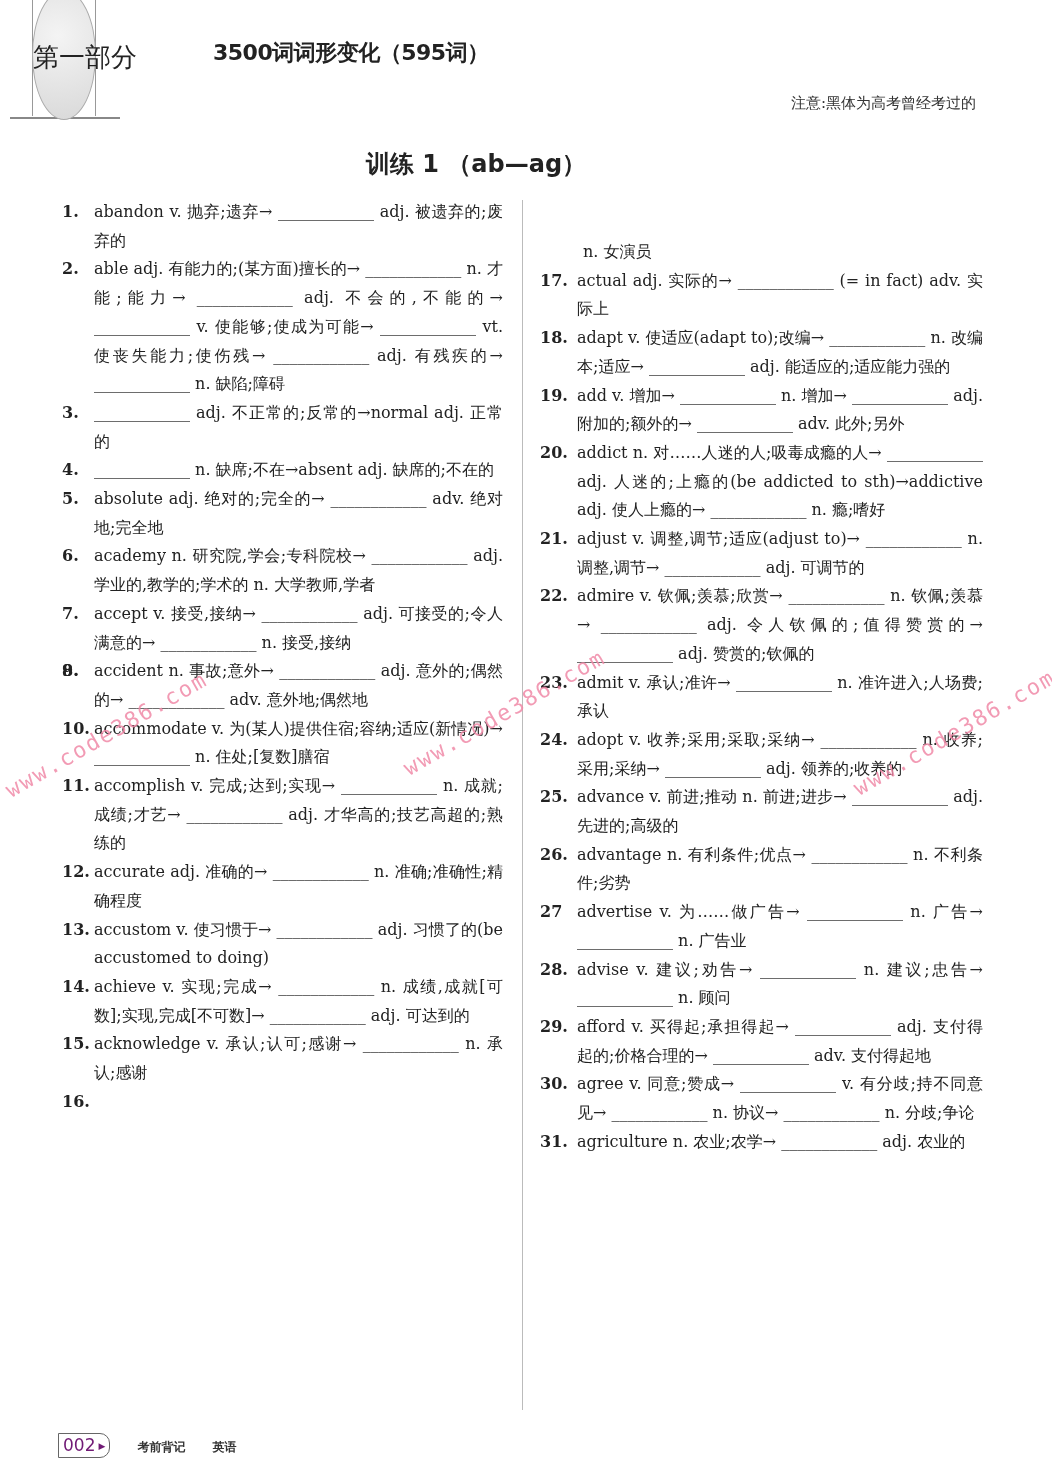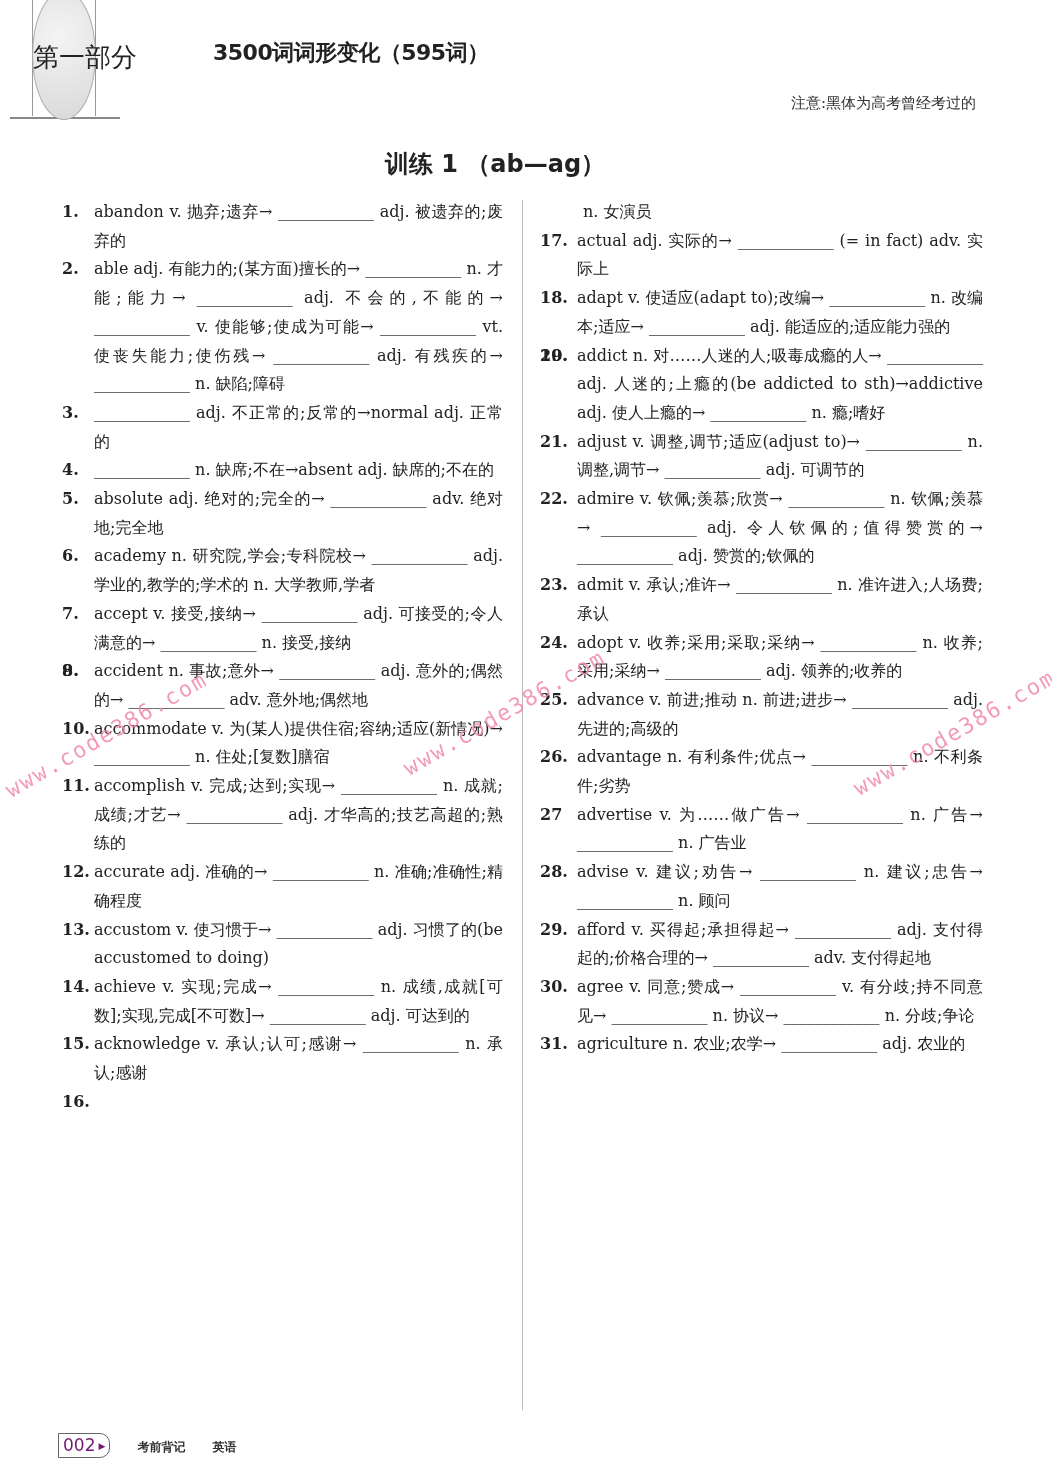--- a/index.html
+++ b/index.html
@@ -5,21 +5,21 @@
   html,body{margin:0;padding:0;background:#fff;}
   body{width:1052px;height:1460px;position:relative;overflow:hidden;
        font-family:"DejaVu Serif","Liberation Serif",serif;color:#222;}
   .hdr-box{position:absolute;left:32px;top:-2px;width:62px;height:118px;border-left:1px solid #999;border-right:1px solid #999;}
   .hdr-line{position:absolute;left:10px;top:117px;width:110px;border-top:2px solid #888;}
   .hdr-circle{position:absolute;left:32px;top:-10px;width:62px;height:128px;border-radius:50%;
        background:radial-gradient(circle at 40% 35%,#f4f4f4,#d8d8d8);border:1px solid #aaa;}
   .part{position:absolute;left:33px;top:40px;font-family:Liberation Sans, sans-serif;font-size:26px;color:#222;white-space:nowrap;}
   .title{position:absolute;left:213px;top:38px;font-family:"DejaVu Sans","Liberation Sans",sans-serif;font-size:22px;font-weight:bold;color:#222;white-space:nowrap;letter-spacing:-0.5px;}
   .note{position:absolute;right:76px;top:94px;font-size:15px;font-weight:normal;color:#333;white-space:nowrap;}
-  .subtitle{position:absolute;left:0;width:952px;top:148px;text-align:center;font-family:"DejaVu Sans","Liberation Sans",sans-serif;font-size:24px;font-weight:bold;color:#222;padding-left:19px;}
+  .subtitle{position:absolute;left:0;width:952px;top:148px;text-align:center;font-family:"DejaVu Sans","Liberation Sans",sans-serif;font-size:24px;font-weight:bold;color:#222;}
   .divider{position:absolute;left:522px;top:200px;height:1210px;border-left:1px solid #bbb;}
   .col{position:absolute;top:198px;font-size:16px;line-height:28.7px;}
   .col.left{left:58px;width:445px;}
   .col.right{left:540px;width:443px;}
   .entry{position:relative;padding-left:37px;text-align:justify;}
   .entry .num{position:absolute;left:0;top:0;font-weight:bold;}
   .col.left .entry{padding-left:36px;}
   .col.left .entry .num{left:4px;}
   .cont{padding-left:43px;}
   .wm{position:absolute;font-size:22px;color:#f08aa8;opacity:0.85;transform:rotate(-30deg);white-space:nowrap;font-family:"DejaVu Sans Mono","Liberation Mono",monospace;letter-spacing:2px;}
@@ -53,24 +53,24 @@
     <div class="entry"><span class="num">9.</span><span>accident n. 事故;意外→ ____________ adj. 意外的;偶然的→ ____________ adv. 意外地;偶然地</span></div>
     <div class="entry"><span class="num">10.</span><span>accommodate v. 为(某人)提供住宿;容纳;适应(新情况)→ ____________ n. 住处;[复数]膳宿</span></div>
     <div class="entry"><span class="num">11.</span><span>accomplish v. 完成;达到;实现→ ____________ n. 成就;成绩;才艺→ ____________ adj. 才华高的;技艺高超的;熟练的</span></div>
     <div class="entry"><span class="num">12.</span><span>accurate adj. 准确的→ ____________ n. 准确;准确性;精确程度</span></div>
     <div class="entry"><span class="num">13.</span><span>accustom v. 使习惯于→ ____________ adj. 习惯了的(be accustomed to doing)</span></div>
     <div class="entry"><span class="num">14.</span><span>achieve v. 实现;完成→ ____________ n. 成绩,成就[可数];实现,完成[不可数]→ ____________ adj. 可达到的</span></div>
     <div class="entry"><span class="num">15.</span><span>acknowledge v. 承认;认可;感谢→ ____________ n. 承认;感谢</span></div>
     <div class="entry"><span class="num">16.</span></div>
   </div>
 <div class="col right" id="rightCol">
-    <div class="entry cont" style="padding-left: 43px;"><span>n. 女演员</span></div>
+    <div class="entry cont" style="padding-left: 43px; margin-top: 40px;"><span>n. 女演员</span></div>
     <div class="entry"><span class="num">17.</span><span>actual adj. 实际的→ ____________ (= in fact) adv. 实际上</span></div>
     <div class="entry"><span class="num">18.</span><span>adapt v. 使适应(adapt to);改编→ ____________ n. 改编本;适应→ ____________ adj. 能适应的;适应能力强的</span></div>
-    <div class="entry"><span class="num">19.</span></div>
+    <div class="entry"><span class="num">19.</span><span>add v. 增加→ ____________ n. 增加→ ____________ adj. 附加的;额外的→ ____________ adv. 此外;另外</span></div>
     <div class="entry"><span class="num">20.</span><span>addict n. 对……人迷的人;吸毒成瘾的人→ ____________ adj. 人迷的;上瘾的(be addicted to sth)→addictive adj. 使人上瘾的→ ____________ n. 瘾;嗜好</span></div>
     <div class="entry"><span class="num">21.</span><span>adjust v. 调整,调节;适应(adjust to)→ ____________ n. 调整,调节→ ____________ adj. 可调节的</span></div>
     <div class="entry"><span class="num">22.</span><span>admire v. 钦佩;羡慕;欣赏→ ____________ n. 钦佩;羡慕→ ____________ adj. 令人钦佩的;值得赞赏的→ ____________ adj. 赞赏的;钦佩的</span></div>
     <div class="entry"><span class="num">23.</span><span>admit v. 承认;准许→ ____________ n. 准许进入;人场费;承认</span></div>
     <div class="entry"><span class="num">24.</span><span>adopt v. 收养;采用;采取;采纳→ ____________ n. 收养;采用;采纳→ ____________ adj. 领养的;收养的</span></div>
     <div class="entry"><span class="num">25.</span><span>advance v. 前进;推动 n. 前进;进步→ ____________ adj. 先进的;高级的</span></div>
     <div class="entry"><span class="num">26.</span><span>advantage n. 有利条件;优点→ ____________ n. 不利条件;劣势</span></div>
     <div class="entry"><span class="num">27</span><span>advertise v. 为……做广告→ ____________ n. 广告→ ____________ n. 广告业</span></div>
     <div class="entry"><span class="num">28.</span><span>advise v. 建议;劝告→ ____________ n. 建议;忠告→ ____________ n. 顾问</span></div>
     <div class="entry"><span class="num">29.</span><span>afford v. 买得起;承担得起→ ____________ adj. 支付得起的;价格合理的→ ____________ adv. 支付得起地</span></div>

